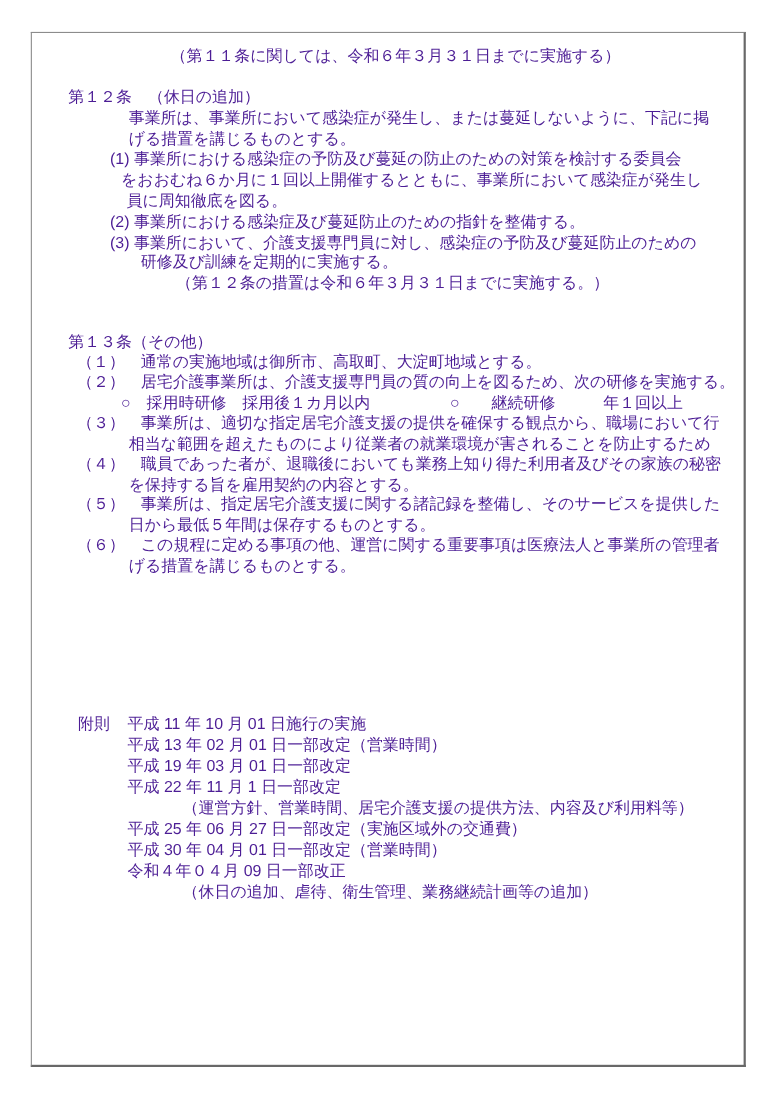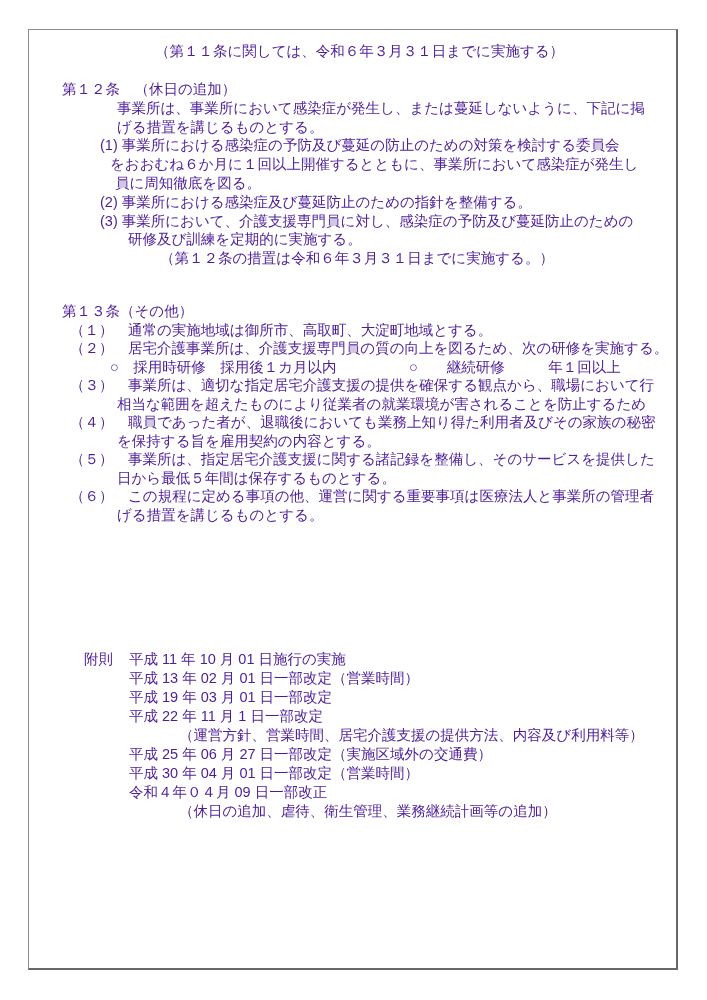--- a/index.html
+++ b/index.html
@@ -27,21 +27,21 @@
   }
   .line {
     white-space: pre;
     font-weight: normal;
     color: #4c1d95;
     font-size: 14.5px;
   }
   .note-block   { position: absolute; top: 12px;  left: 0; line-height: 18px; }
   .a12-block    { position: absolute; top: 50px;  left: 0; line-height: 18.8px; }
   .a13-block    { position: absolute; top: 272px; left: 0; line-height: 18.5px; }
-  .appx-block   { position: absolute; top: 620px; left: 16px; right: 0; line-height: 19px; }
+  .appx-block   { position: absolute; top: 620px; left: 3px; right: 0; line-height: 19px; }
   .ml33  { margin-left: 33px;  }
   .ml41  { margin-left: 41px;  }
   .ml71  { margin-left: 71px;  }
   .ml81  { margin-left: 81px;  }
   .ml86  { margin-left: 86px;  }
   .ml88  { margin-left: 88px;  }
   .ml99  { margin-left: 99px;  }
   .ml126 { margin-left: 126px; }
   .ml131 { margin-left: 131px; }
   .appx-label   { position: absolute; left: 39px; top: 0; }

